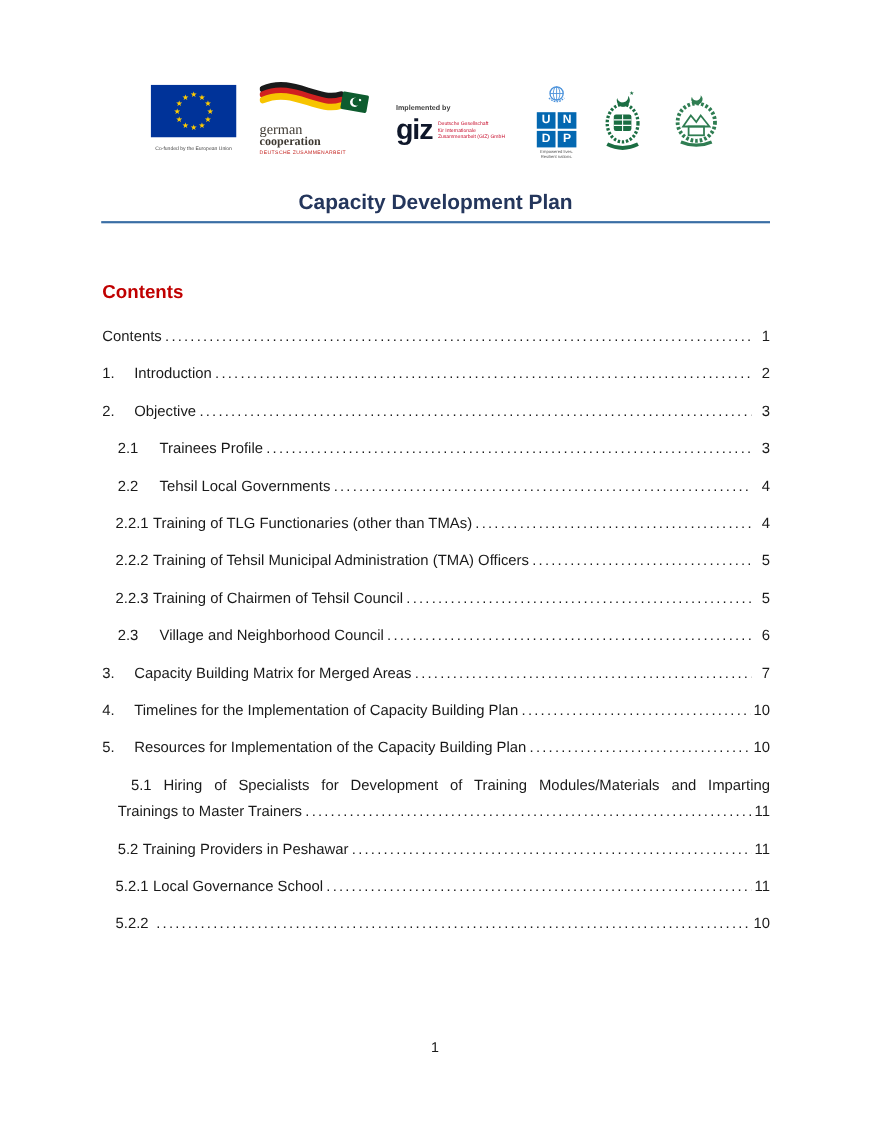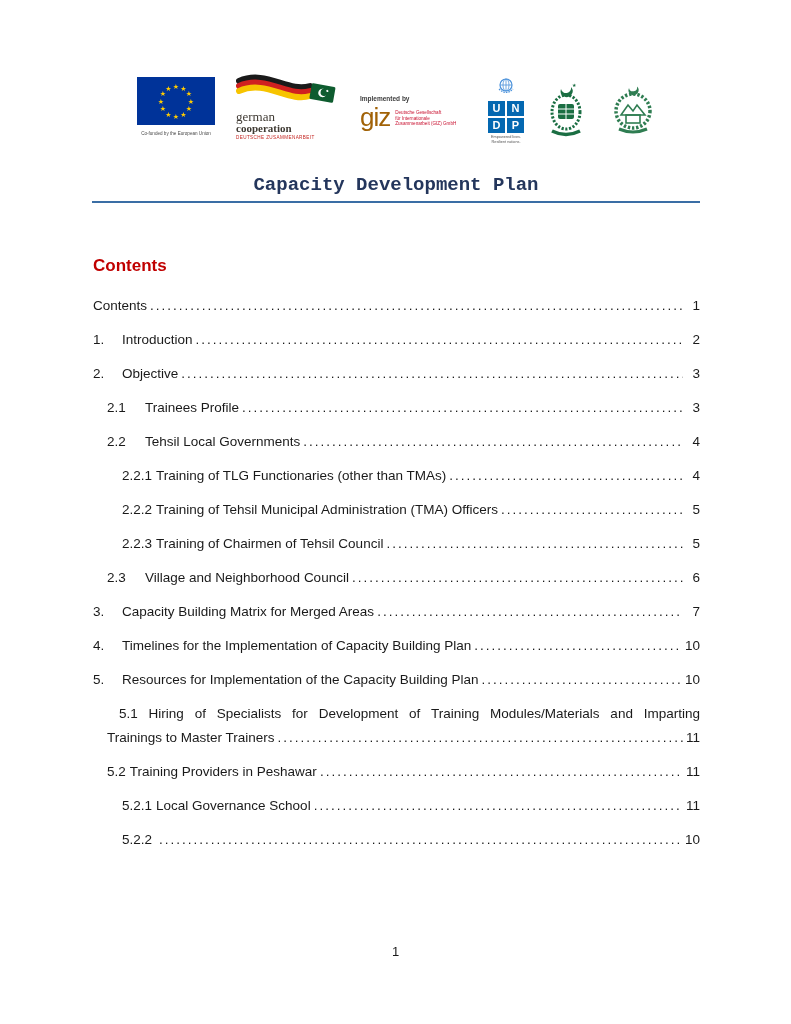--- a/index.html
+++ b/index.html
@@ -14,33 +14,33 @@
   .logo{position:absolute;}
   .logo-eu{left:133px;top:7px;width:86px;text-align:center;}
   .logo-eu .caption{font-size:4.6px;color:#4a4a4a;margin-top:2px;white-space:nowrap;}
   .logo-german{left:236px;top:3px;width:102px;}
   .logo-german .gname{font-family:"Liberation Serif", serif;font-size:13px;color:#3f3a33;line-height:11px;margin-top:-2px;}
   .logo-german .gcoop{font-family:"Liberation Serif", serif;font-size:11px;font-weight:bold;color:#3f3a33;line-height:12px;}
   .logo-german .gsub{font-size:4.6px;color:#c4231f;letter-spacing:.4px;margin-top:1px;}
   .logo-giz{left:360px;top:25px;width:105px;}
   .logo-giz .impl{font-size:6.5px;font-weight:bold;color:#3c3c3c;margin-bottom:4px;}
   .logo-giz .gizrow{display:flex;align-items:flex-start;gap:5px;}
-  .logo-giz .wordmark{font-size:26px;line-height:22px;font-weight:normal;color:#a16207;letter-spacing:-1px;}
+  .logo-giz .wordmark{font-size:26px;line-height:22px;font-weight:bold;color:#0f172a;letter-spacing:-1px;}
   .logo-giz .gizsub{font-size:4.6px;color:#c80f2e;line-height:5.6px;padding-top:4px;}
   .logo-undp{left:487px;top:6px;width:38px;text-align:center;}
   .logo-undp .grid{display:grid;grid-template-columns:17px 17px;grid-gap:2px;justify-content:center;margin-top:1px;}
   .logo-undp .cell{width:17px;height:15px;background:#0468b1;color:#fff;font-weight:bold;font-size:11px;line-height:15px;text-align:center;}
   .logo-undp .tag{font-size:3.8px;color:#555;line-height:4.6px;margin-top:2px;}
   .logo-emblem1{left:544px;top:11px;}
   .logo-emblem2{left:609px;top:11px;}
 
   
   .title-block{position:absolute;top:174px;left:92px;width:608px;text-align:center;}
   .doc-title{
-    font-family:Liberation Mono, monospace;font-size:19px;font-weight:bold;color:#24365c;margin:0;
+    font-family:Liberation Sans, sans-serif;font-size:19px;font-weight:bold;color:#24365c;margin:0;
   }
   .doc-subtitle{
     font-family:"DejaVu Serif", serif;font-size:14px;font-weight:bold;color:#24365c;margin:3px 0 0 0;
   }
   .title-rule{border:none;border-top:2px solid #3a6ea5;margin:5px 0 0 0;}
 
   
   .contents-heading{
     position:absolute;top:256px;left:93px;margin:0;
     font-size:17px;font-weight:bold;color:#c00000;
@@ -48,21 +48,21 @@
 
   
   .toc{position:absolute;top:299px;left:93px;width:607px;font-size:13.5px;}
   .toc-row{margin-bottom:20px;}
   .line-main{display:flex;align-items:baseline;line-height:14px;}
   .toc-num{flex:0 0 auto;}
   .toc-num.tab{display:inline-block;}
   .lvl0 > .line-main .toc-num.tab{width:29px;}
   .lvl1{margin-left:14px;}
   .lvl1 > .line-main .toc-num.tab{width:38px;}
-  .lvl2{margin-left:29px;}
+  .lvl2{margin-left:12px;}
   .toc-num.inline-num{margin-right:4px;}
   .toc-label{flex:0 0 auto;white-space:nowrap;}
   .toc-dots{
     flex:1 1 auto;overflow:hidden;white-space:nowrap;
     letter-spacing:2px;margin-left:3px;color:#1a1a1a;
   }
   .toc-page{flex:0 0 auto;text-align:right;min-width:14px;padding-left:3px;}
   .wrap-line1{
     line-height:14px;margin-bottom:10px;
     text-align:justify;text-align-last:justify;margin-left:12px;

